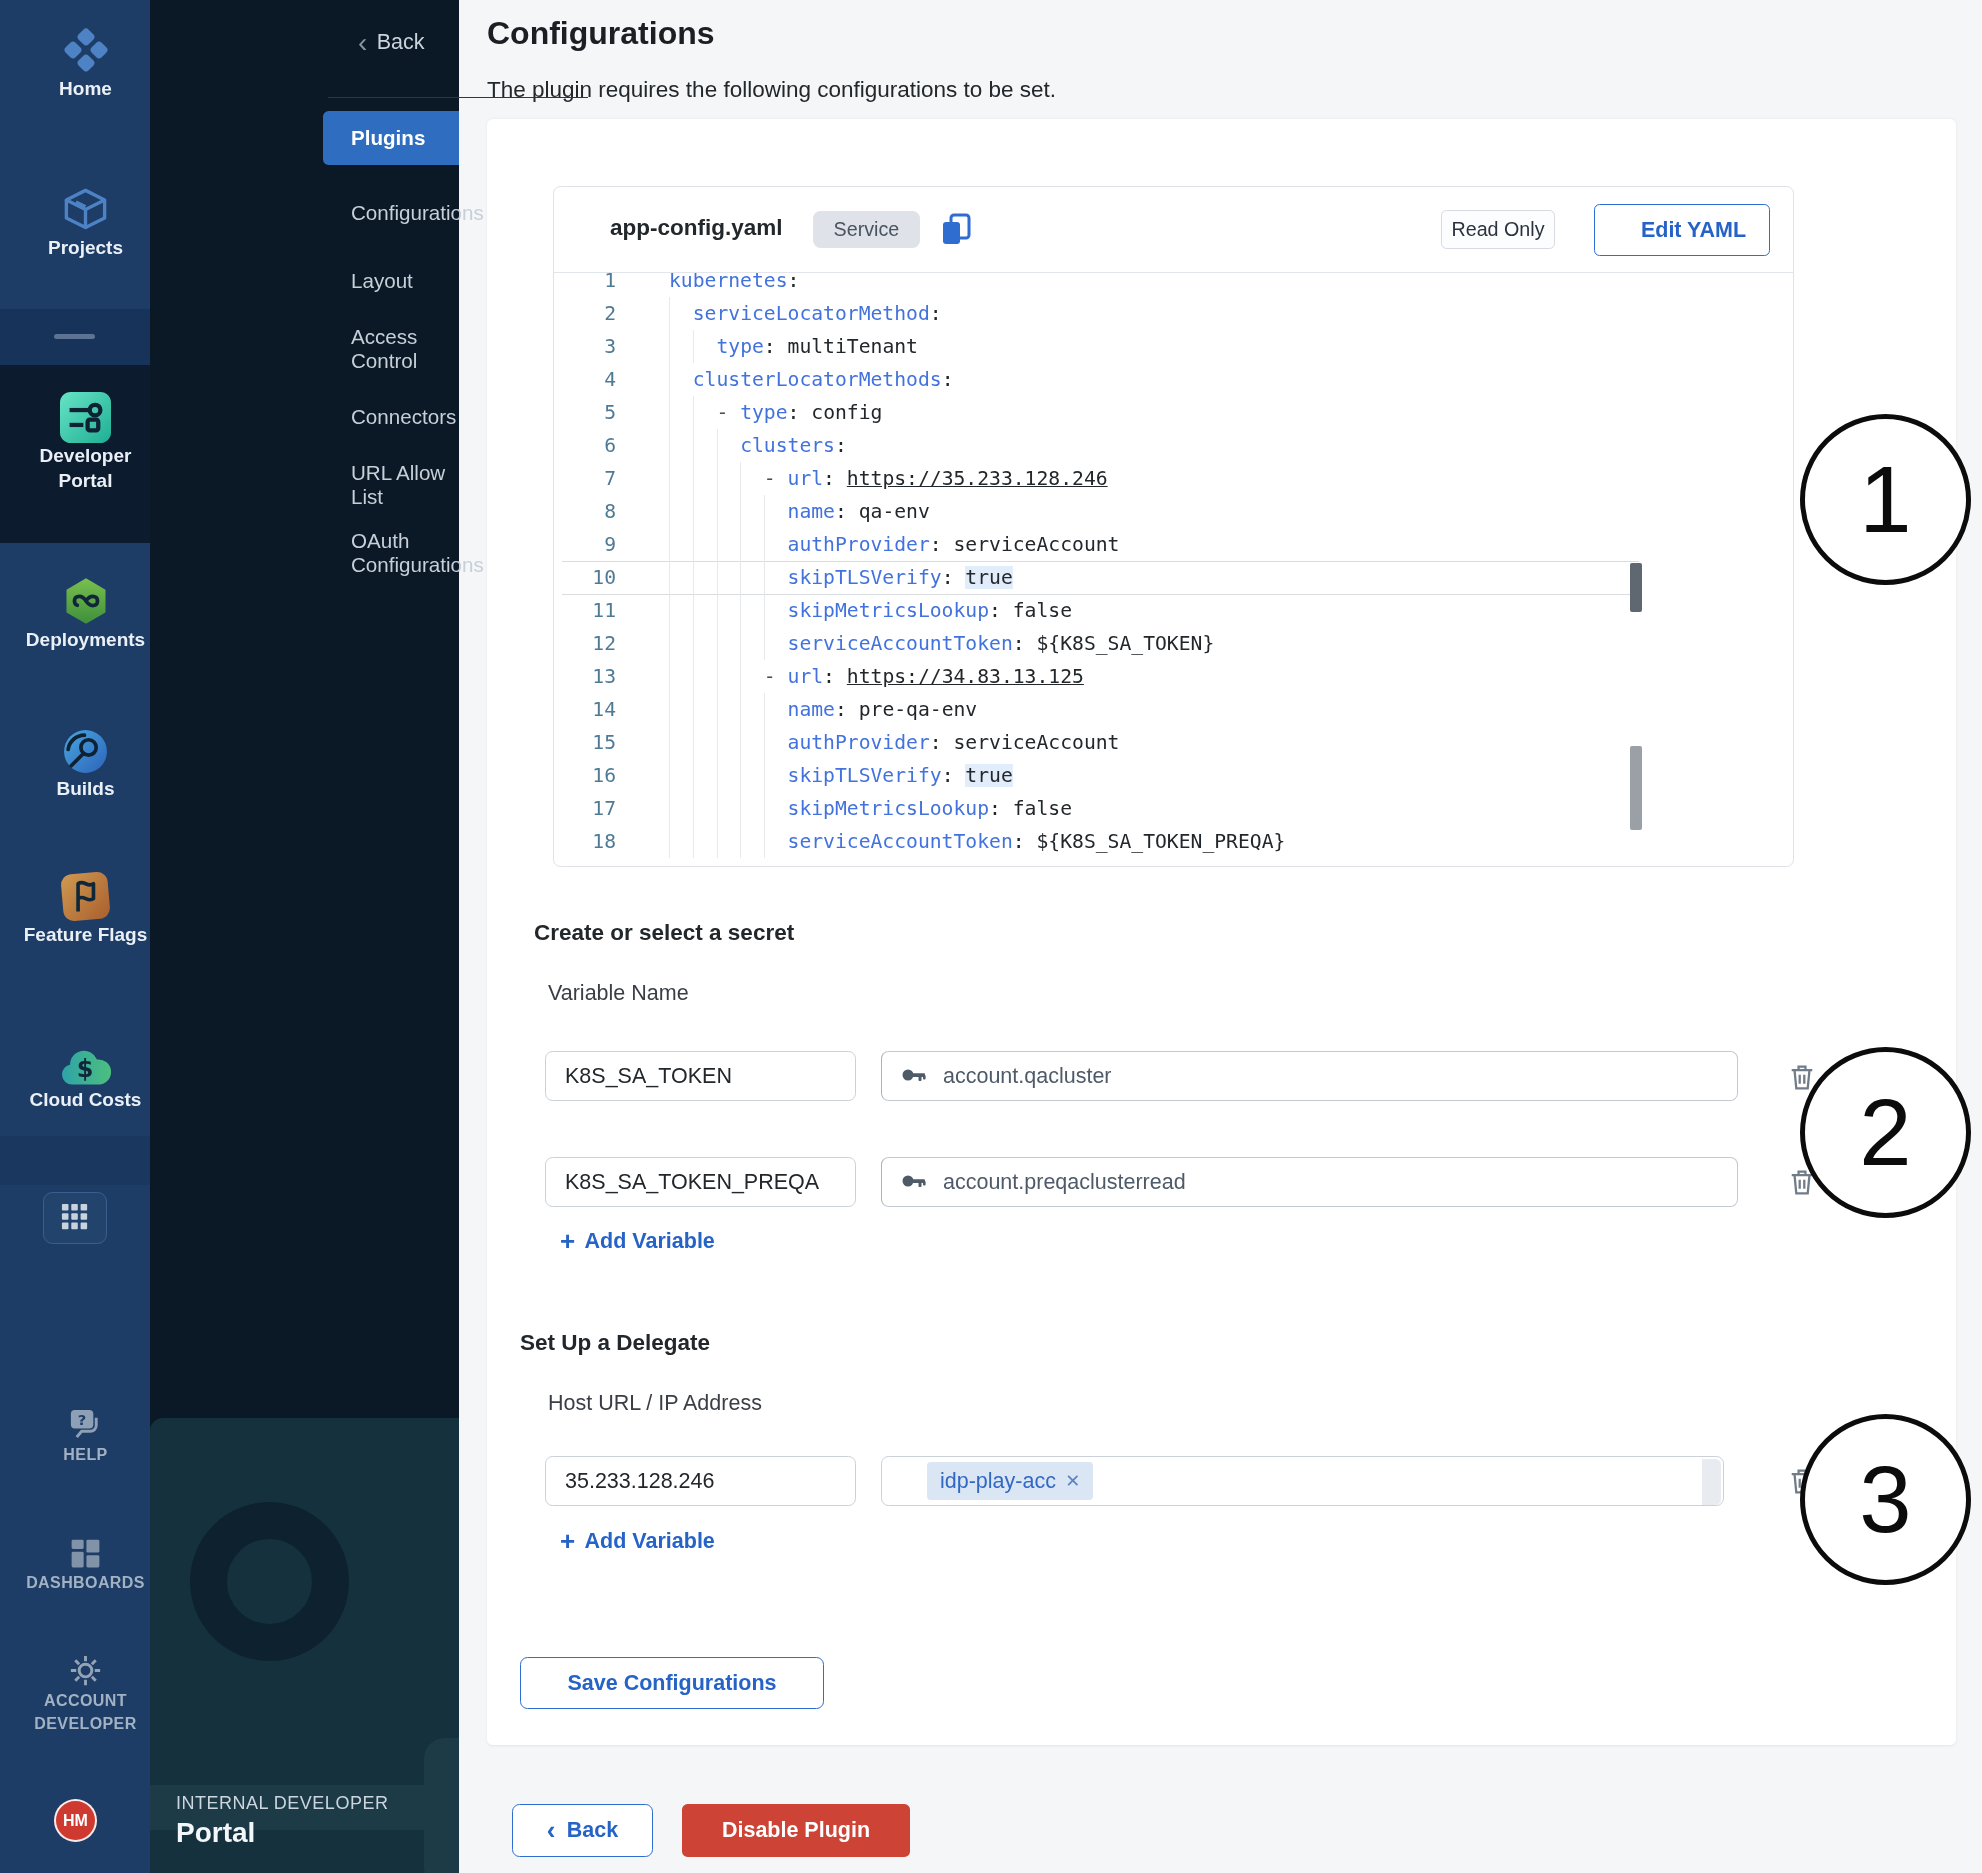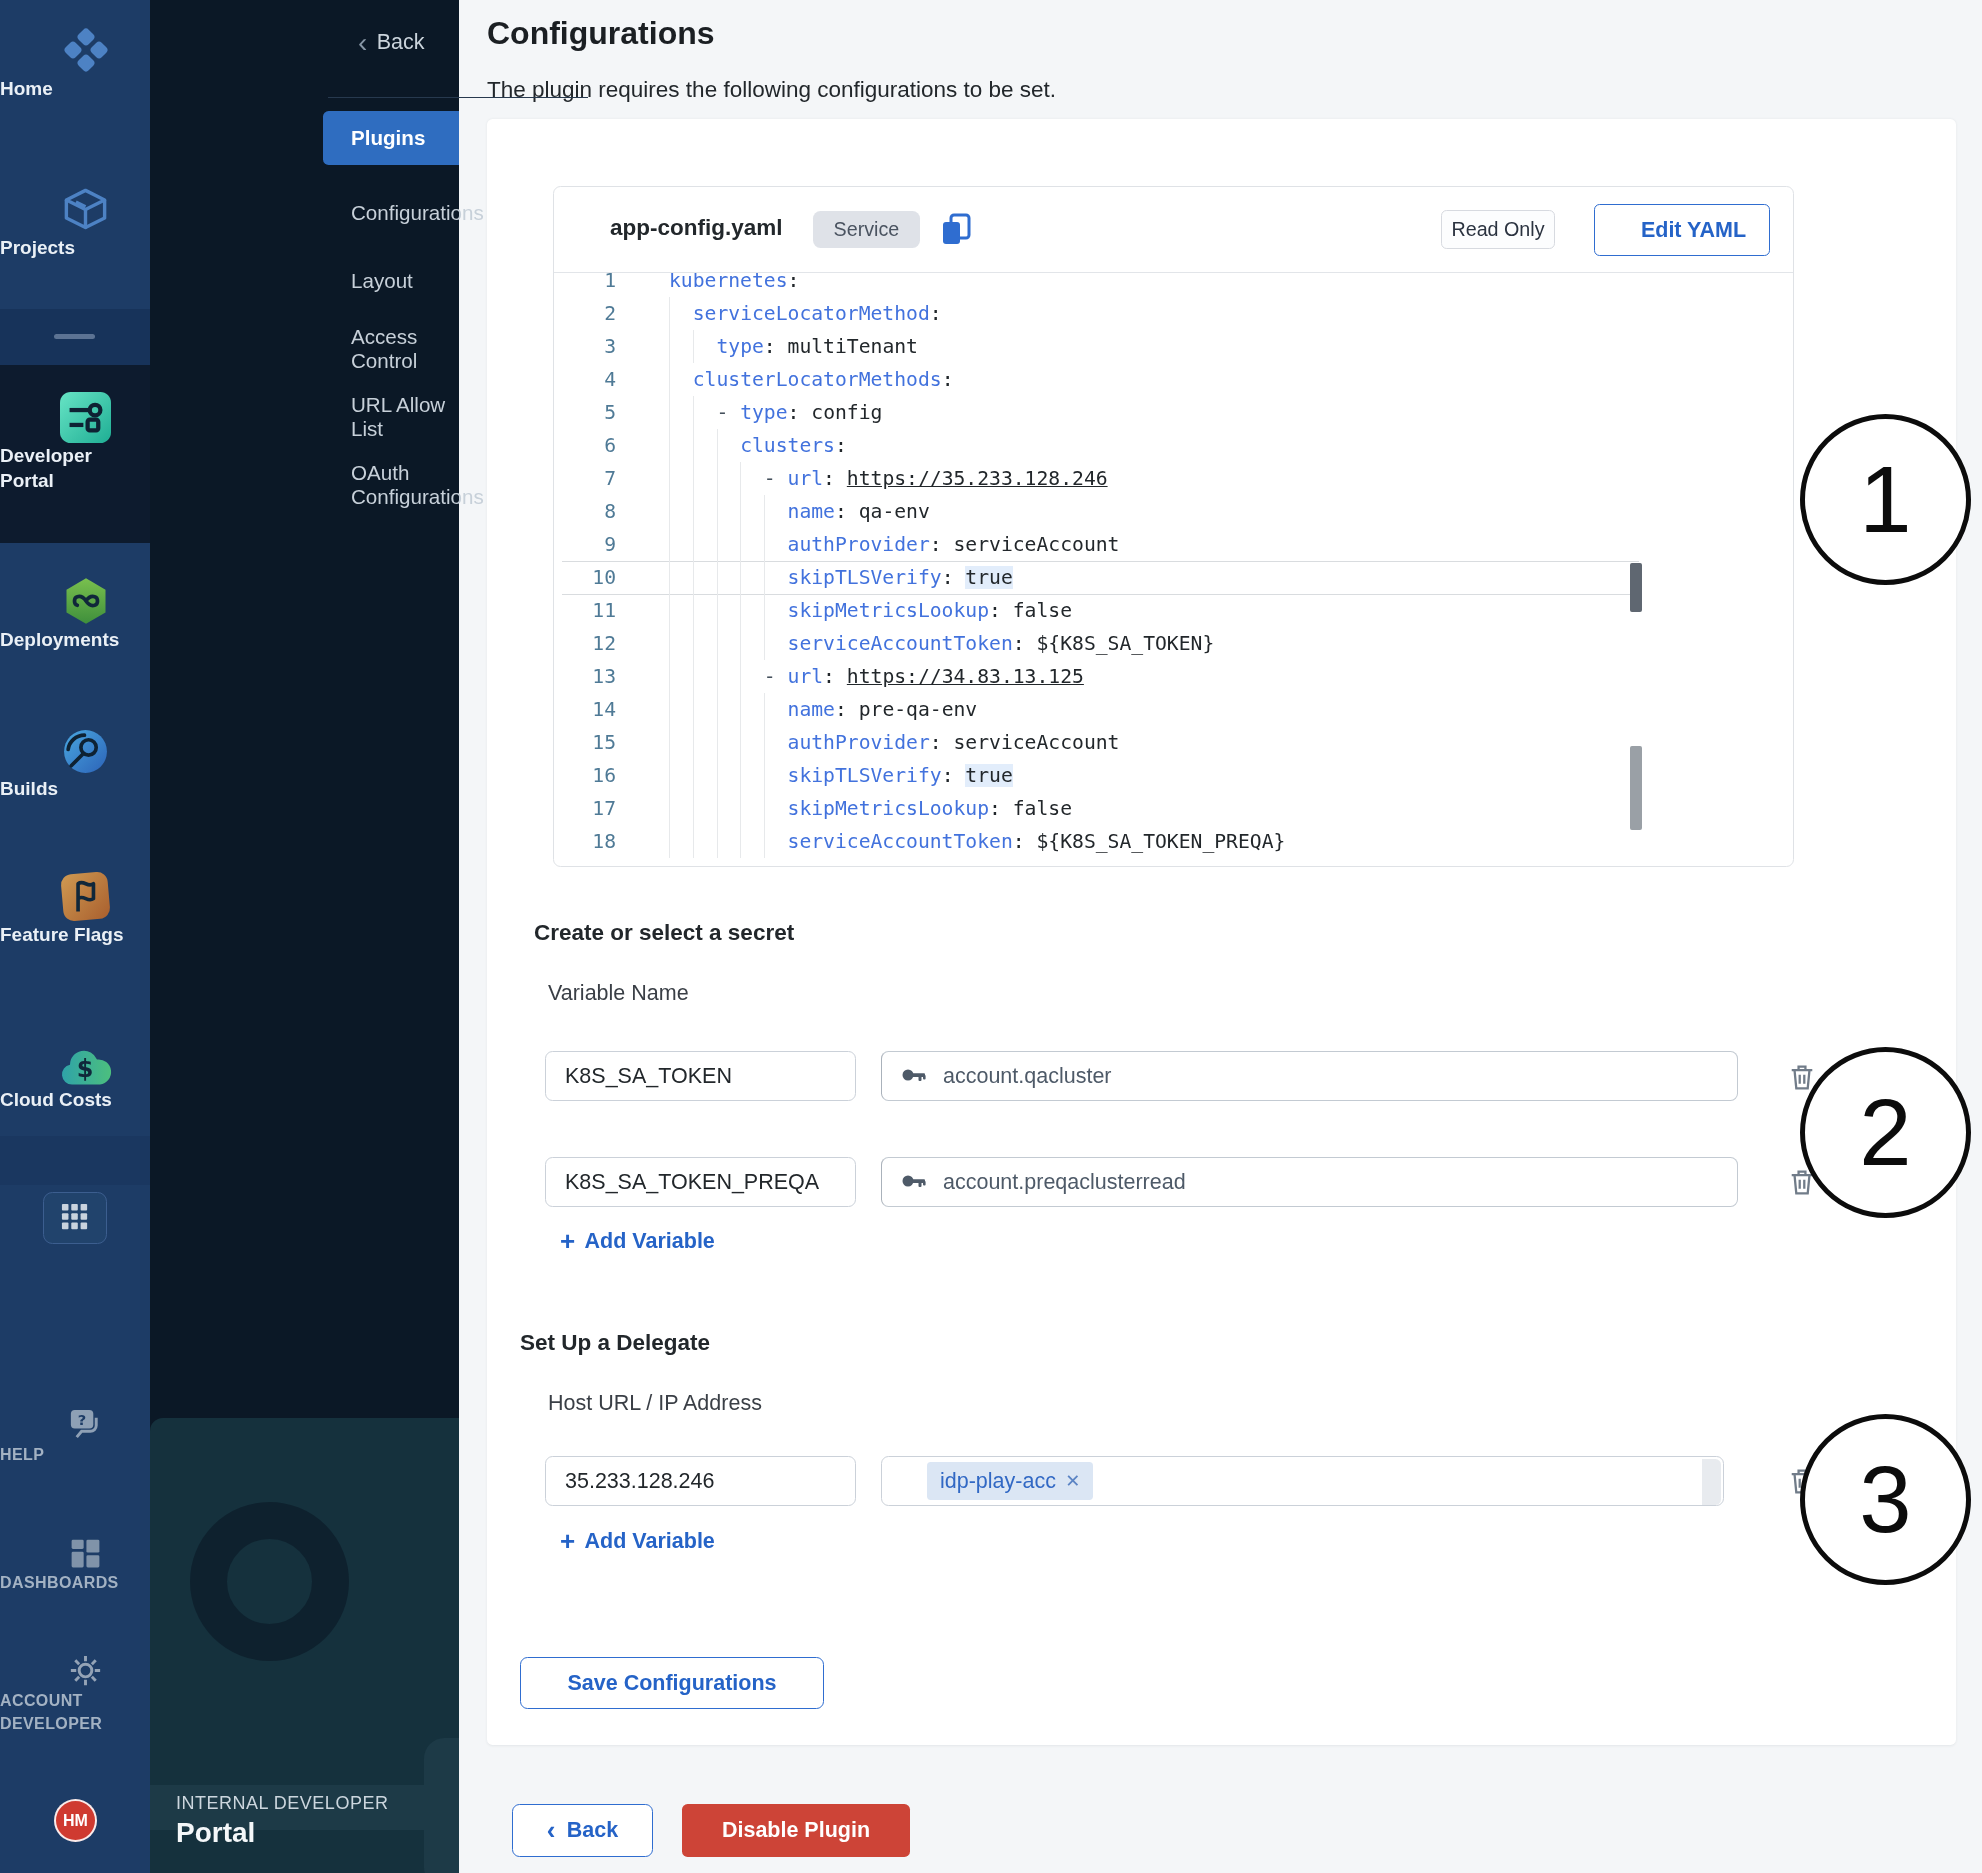--- a/index.html
+++ b/index.html
@@ -6,21 +6,21 @@
   body { font-family:"Liberation Sans", sans-serif; background:#f4f6f8; }
   .app { position:relative; width:1983px; height:1874px; overflow:hidden; background:#f4f6f8; }
 
   
   .rail { position:absolute; left:0; top:0; width:150px; height:1874px; background:#1d3c66; z-index:5; }
   .rail-band-divider { position:absolute; left:0; top:309px; width:150px; height:56px; background:#17335a; }
   .rail-handle { position:absolute; left:54px; top:334px; width:41px; height:4.7px; border-radius:2.8px; background:#5c7393; }
   .rail-band-active { position:absolute; left:0; top:365px; width:150px; height:178px; background:#0d1b2e; }
   .rail-band-chev { position:absolute; left:0; top:1136px; width:150px; height:49px; background:#1a3760; }
   .grid-box { position:absolute; left:43px; top:1192px; width:64px; height:52px; border:0.9px solid #3c5e8f; border-radius:9.4px; background:#21436c; display:flex; align-items:center; justify-content:center; }
-  .rail-item { position:absolute; left:0; width:171px; text-align:left; }
+  .rail-item { position:absolute; left:0; width:171px; text-align:center; }
   .rail-item .ic { display:flex; justify-content:center; }
   .rail-label { color:#eaf0f6; font-size:19px; font-weight:600; line-height:25px; }
   .rail-label-dim { color:#a3b2c3; font-size:16px; font-weight:600; letter-spacing:0.4px; line-height:22.5px; }
   .avatar { position:absolute; left:54px; top:1799px; width:43px; height:43px; border-radius:50%; background:#cf3a30; border:2.8px solid rgba(255,255,255,.9); color:#fff; font-size:16px; font-weight:bold; display:flex; align-items:center; justify-content:center; }
 
   
   .subnav { position:absolute; left:150px; top:0; width:309px; height:1874px; background:#0b1826; z-index:4; }
   .subnav-back { position:absolute; left:208px; top:30px; display:flex; align-items:center; gap:9.4px; color:#cbd4dc; font-size:21.5px; cursor:pointer; }
   .subnav-back .chev { font-size:28px; color:#8796a5; line-height:21.5px; }
   .subnav-divider { position:absolute; left:178px; top:97px; width:260px; height:0.9px; background:#27394e; }
@@ -257,20 +257,21 @@
     <div class="subnav-back">
       <span class="chev">‹</span>
       <span>Back</span>
     </div>
     <div class="subnav-divider"></div>
     <div class="subnav-items" id="subnav-items">
         <div class="subnav-item selected">Plugins</div>
         <div class="subnav-item">Configurations</div>
         <div class="subnav-item">Layout</div>
         <div class="subnav-item">Access Control</div>
+        <div class="subnav-item">Connectors</div>
         <div class="subnav-item">URL Allow List</div>
         <div class="subnav-item">OAuth Configurations</div>
       </div>
     <div class="subnav-panel">
       <div class="donut"></div>
       <div class="panel-band"></div>
       <div class="panel-chip"></div>
       <div class="brand-small">INTERNAL DEVELOPER</div>
       <div class="brand-big">Portal</div>
     </div>

